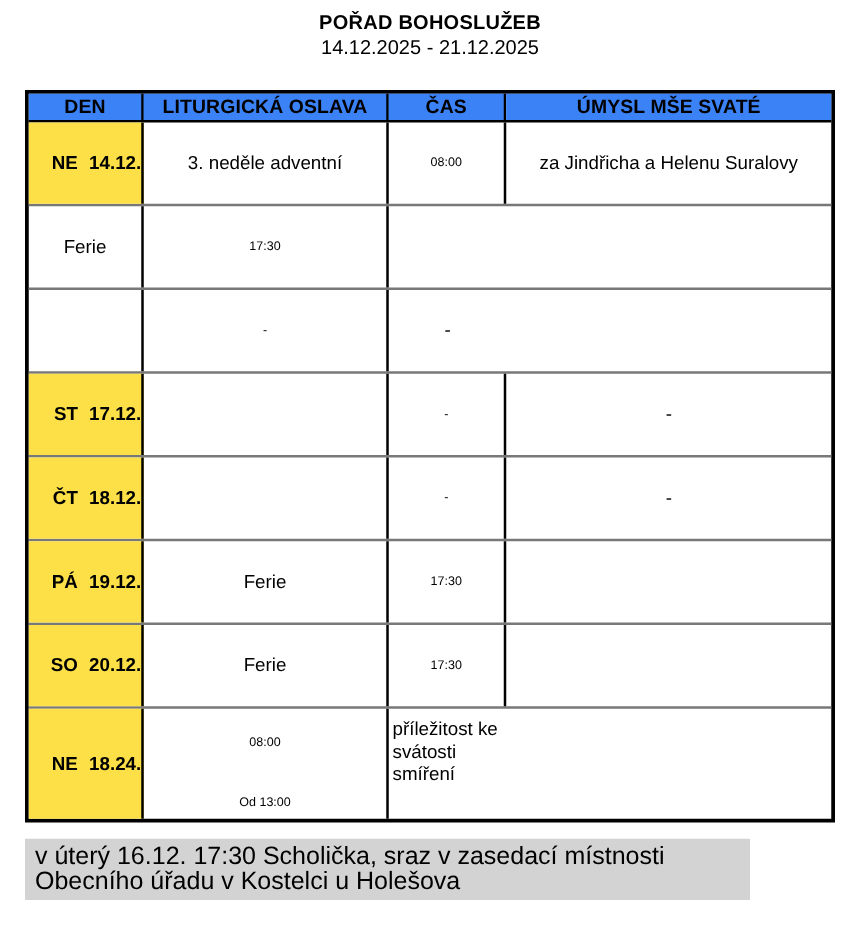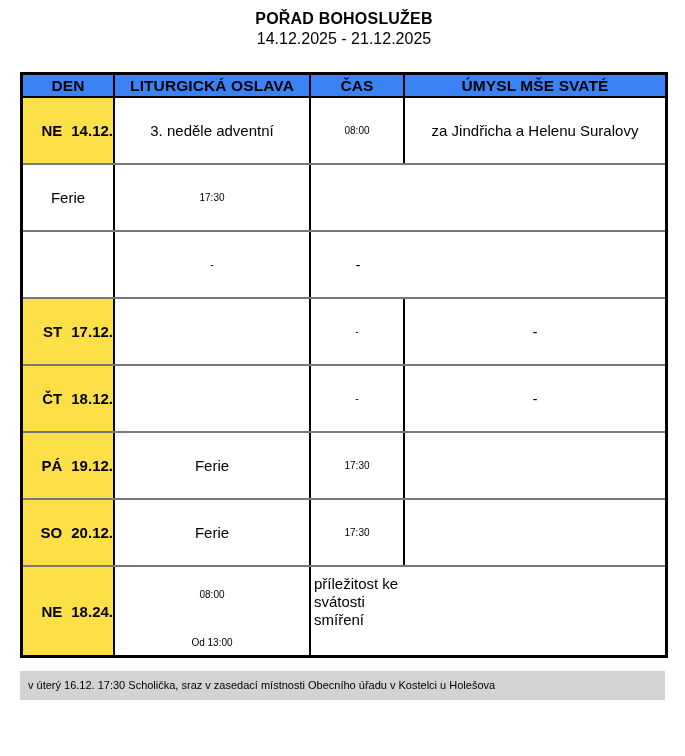--- a/index.html
+++ b/index.html
@@ -107,24 +107,24 @@
   }
   .multi .entry-second {
     display: flex;
     align-items: flex-end;
     justify-content: center;
     text-align: left;
   }
   
   .footer-note {
     margin-top: 13px;
-    width: 645px;
+    width: 580px;
     box-sizing: border-box;
     background: #d3d3d3;
-    font-size: 11px;
+    font-size: 20px;
     line-height: 20px;
     padding: 4px 8px 5px 8px;
   }
 </style>
 </head>
 <body>
 
 <div class="page">
 
   <div class="doc-header">

